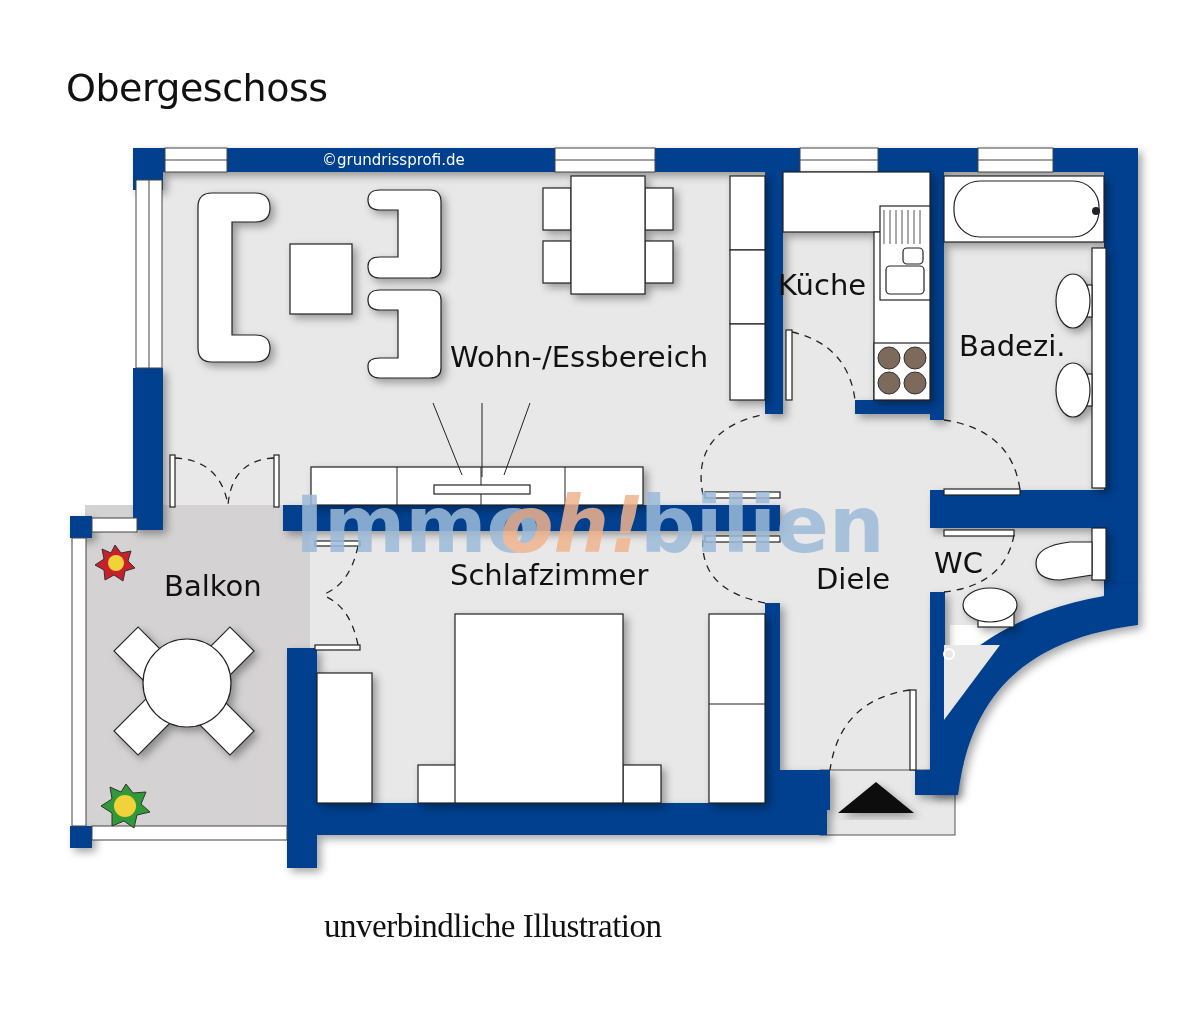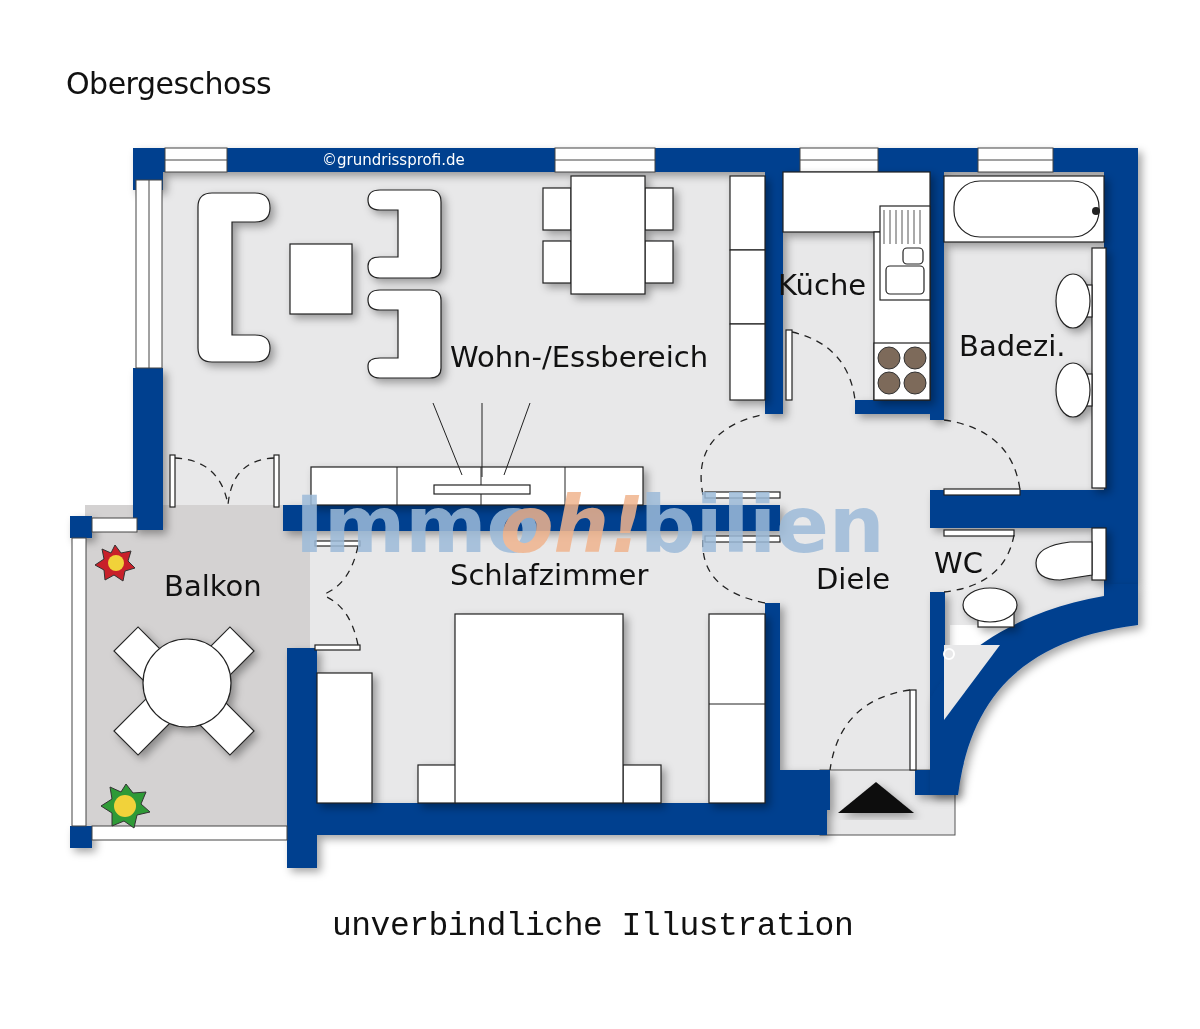--- a/index.html
+++ b/index.html
@@ -1,20 +1,20 @@
 <!DOCTYPE html>
 <html><head>
 <meta charset="utf-8">
 <style>
   html, body { margin:0; padding:0; background:#ffffff; }
   body { width:1200px; height:1029px; position:relative; overflow:hidden; font-family:"DejaVu Sans", sans-serif; }
   #plan { position:absolute; left:0; top:0; width:1200px; height:1029px; }
   .lbl { font-family:"DejaVu Sans", sans-serif; fill:#111; }
-  .title { position:absolute; left:66px; top:66px; font-size:30px; color:#111; font-family:"DejaVu Sans", sans-serif; letter-spacing:-0.5px; }
-  .caption { position:absolute; left:332px; top:908px; font-size:33px; color:#111; font-family:Liberation Mono, monospace; letter-spacing:-0.5px; }
+  .title { position:absolute; left:66px; top:66px; font-size:38px; color:#111; font-family:"DejaVu Sans", sans-serif; letter-spacing:-0.5px; }
+  .caption { position:absolute; left:324px; top:908px; font-size:33px; color:#111; font-family:Liberation Serif, serif; letter-spacing:-0.5px; }
   .wall { fill:#03408f; }
   .floor { fill:#e8e8e9; }
   .furn { fill:#ffffff; stroke:#222; stroke-width:1.2; }
   .dash { fill:none; stroke:#222; stroke-width:1.3; stroke-dasharray:7 6; }
   .win { fill:#ffffff; stroke:#444; stroke-width:1; }
 </style>
 </head>
 <body>
 
 <div class="title">Obergeschoss</div>

